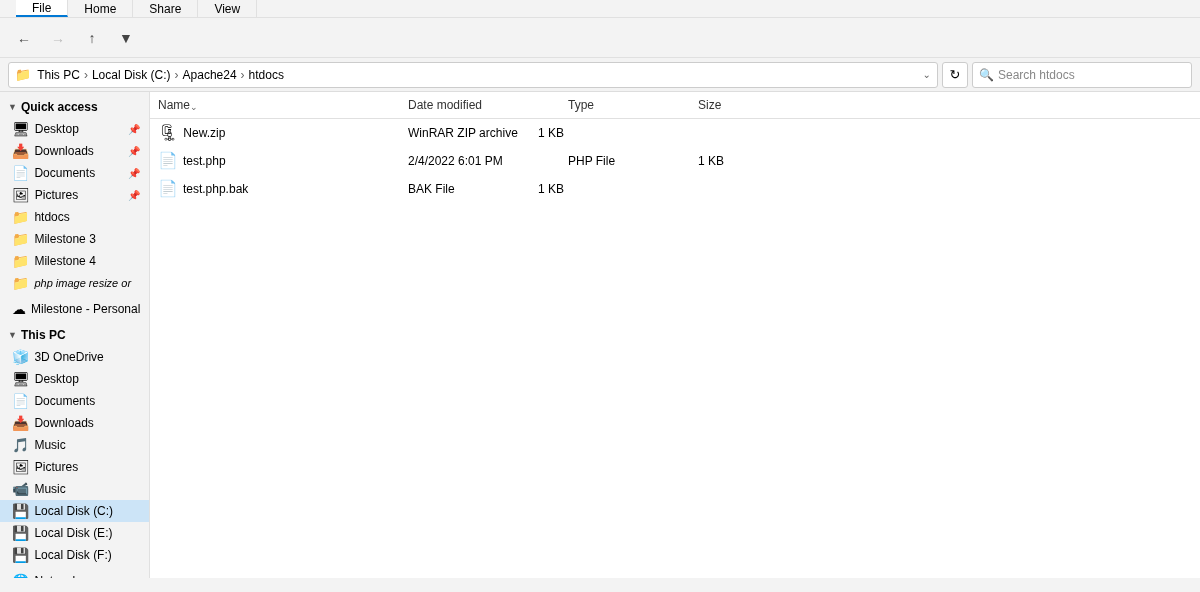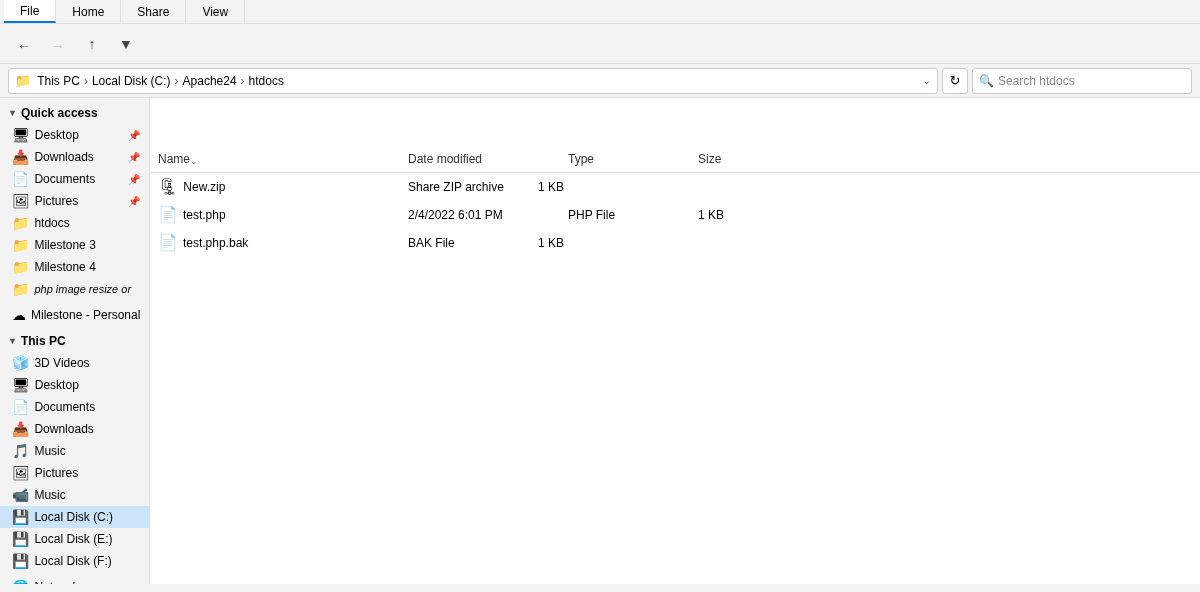--- a/index.html
+++ b/index.html
@@ -1,25 +1,25 @@
 <!DOCTYPE html>
 <html><head>
   <meta charset="utf-8">
   <style>
     * { box-sizing: border-box; margin: 0; padding: 0; }
     body { font-family: 'Segoe UI', sans-serif; font-size: 12px; background: #f3f3f3; color: #000; overflow: hidden; }
 
     
     .title-bar {
-      height: 24px;
+      height: 18px;
       background: #f3f3f3;
       display: flex;
       align-items: center;
       border-bottom: 1px solid #e0e0e0;
-      padding: 0 4px;
+      padding: 0 16px;
       gap: 0;
     }
     .title-bar-tabs {
       display: flex;
       align-items: center;
       height: 100%;
     }
     .title-tab {
       padding: 0 16px;
       height: 100%;
@@ -172,21 +172,20 @@
     }
     .col-header {
       font-size: 12px;
       color: #333;
       padding: 2px 8px;
       cursor: pointer;
       user-select: none;
       display: flex;
       align-items: flex-end;
       gap: 0;
-      margin-top: 48px;
     }
     .col-name { width: 250px; }
     .col-date { width: 160px; }
     .col-type { width: 130px; }
     .col-size { width: 80px; }
     .sort-arrow { font-size: 9px; color: #666; }
 
     
     .file-row {
       display: flex;
@@ -310,21 +309,21 @@
 
     <div class="sidebar-section" style="margin-top:4px;">
       <div class="sidebar-group-header">
         <span class="expand-icon">▼</span>
         <span>This PC</span>
       </div>
     </div>
 
     <div class="sidebar-item">
       <span class="icon">🧊</span>
-      <span>3D Videos</span>
+      <span>3D OneDrive</span>
     </div>
     <div class="sidebar-item">
       <span class="icon">🖥</span>
       <span>Desktop</span>
     </div>
     <div class="sidebar-item">
       <span class="icon">📄</span>
       <span>Documents</span>
     </div>
     <div class="sidebar-item">
@@ -379,21 +378,21 @@
         <span>Size</span>
       </div>
     </div>
 
     <div id="file-list">
         <div class="file-row">
       <div class="file-cell file-name-cell">
         <span class="file-icon">🗜</span>
         <span>New.zip</span>
       </div>
-      <div class="file-cell file-type">Share ZIP archive</div>
+      <div class="file-cell file-type">WinRAR ZIP archive</div>
       <div class="file-cell file-size">1 KB</div>
     </div>
         <div class="file-row">
       <div class="file-cell file-name-cell">
         <span class="file-icon">📄</span>
         <span>test.php</span>
       </div>
       <div class="file-cell file-date">2/4/2022 6:01 PM</div>
       <div class="file-cell file-type">PHP File</div>
       <div class="file-cell file-size">1 KB</div>

